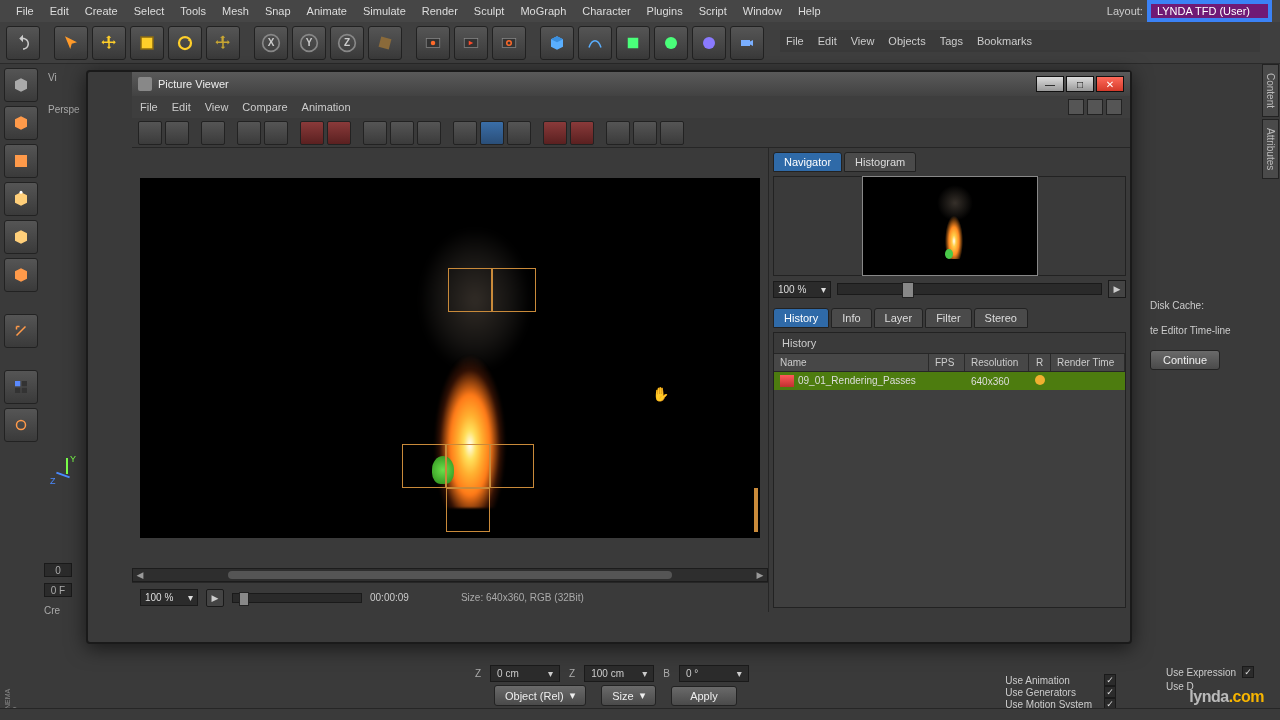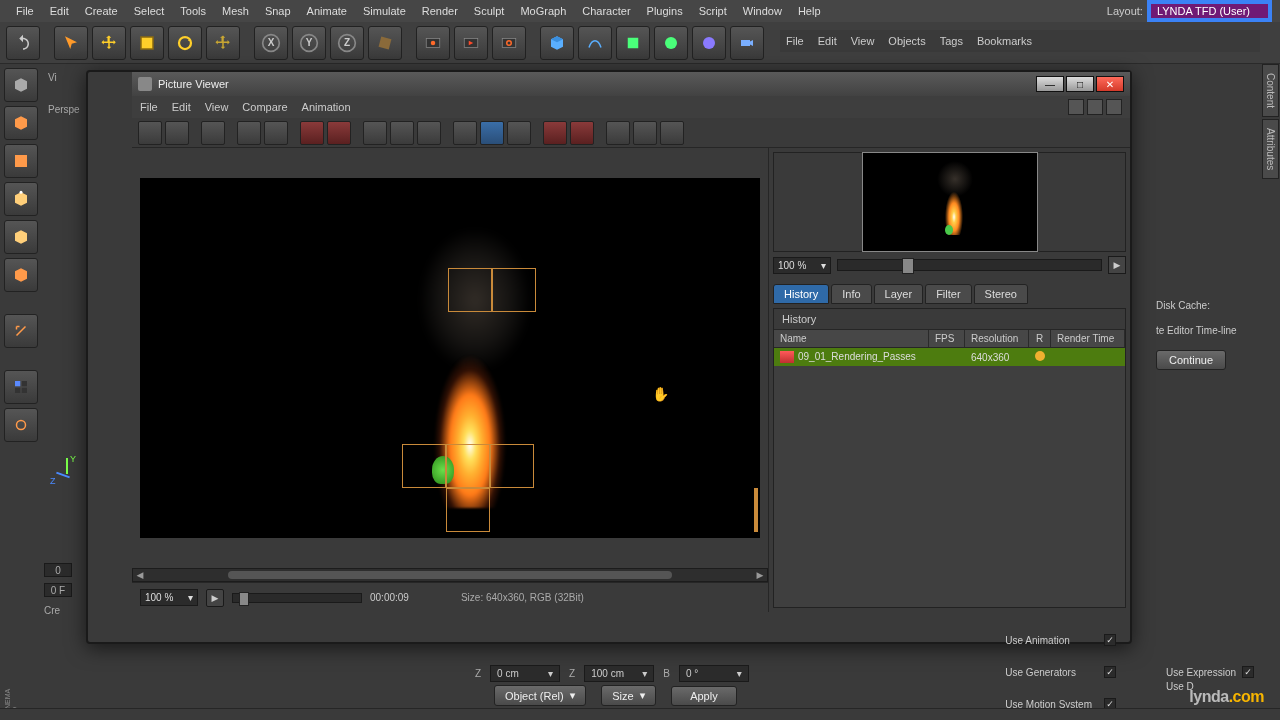--- a/index.html
+++ b/index.html
@@ -118,27 +118,27 @@
 .status-dot { width: 10px; height: 10px; background: #f0b030; border-radius: 50%; display: inline-block; }
 
 
 .bottom-coords { position: absolute; left: 472px; bottom: 38px; display: flex; gap: 6px; color: #ccc; font-size: 10px; align-items: center; }
 .coord-box { background: #2b2b2b; border: 1px solid #1a1a1a; padding: 2px 6px; width: 70px; display: flex; justify-content: space-between; }
 .coord-label { color: #aaa; padding: 0 3px; }
 .apply-btn { background: linear-gradient(#6a6a6a,#4a4a4a); border: 1px solid #222; color: #eee; padding: 3px 18px; border-radius: 3px; font-size: 11px; }
 .dd-btn { background: linear-gradient(#6a6a6a,#4a4a4a); border: 1px solid #222; color: #eee; padding: 3px 10px; border-radius: 3px; font-size: 11px; display: flex; align-items: center; gap: 6px; }
 .bottom-row2 { position: absolute; left: 494px; bottom: 14px; display: flex; gap: 15px; align-items: center; }
 
-.right-checks { position: absolute; right: 164px; bottom: 10px; display: flex; flex-direction: column; gap: 20px; color: #ccc; font-size: 10px; }
+.right-checks { position: absolute; right: 164px; bottom: 10px; display: flex; flex-direction: column; gap: 0; color: #ccc; font-size: 10px; }
 .right-checks2 { position: absolute; right: 26px; bottom: 28px; display: flex; flex-direction: column; gap: 3px; color: #ccc; font-size: 10px; text-align: center; }
 .chk-row { display: flex; align-items: center; gap: 6px; }
 .chk { width: 12px; height: 12px; background: #2b2b2b; border: 1px solid #1a1a1a; color: #ddd; font-size: 9px; display: flex; align-items: center; justify-content: center; }
 
 .attr-panel { position: absolute; right: 22px; top: 300px; width: 108px; color: #ccc; font-size: 10px; }
-.attr-panel .row { display: flex; align-items: center; gap: 6px; margin-bottom: 14px; margin-left: 6px; }
+.attr-panel .row { display: flex; align-items: center; gap: 6px; margin-bottom: 14px; }
 .continue-btn { background: linear-gradient(#6a6a6a,#4a4a4a); border: 1px solid #222; color: #eee; padding: 3px 12px; border-radius: 3px; font-size: 11px; }
 
 .axis-gizmo { position: absolute; left: 52px; top: 458px; width: 30px; height: 30px; }
 .axis-gizmo .y { position: absolute; left: 14px; top: 0; width: 2px; height: 16px; background: #7aff4a; }
 .axis-gizmo .z { position: absolute; left: 4px; top: 16px; width: 14px; height: 2px; background: #4a8aff; transform: rotate(20deg); }
 .axis-gizmo .yl { position: absolute; left: 18px; top: -4px; color: #7aff4a; font-size: 9px; }
 .axis-gizmo .zl { position: absolute; left: -2px; top: 18px; color: #4a8aff; font-size: 9px; }
 
 .timeline-below { position: absolute; left: 44px; bottom: 100px; width: 1100px; height: 60px; }
 .tl-row { display: flex; align-items: center; gap: 6px; color: #aaa; font-size: 10px; height: 20px; }
@@ -480,20 +480,24 @@
         <div class="play-btn">▶</div>
         <div class="time-slider">
             <div class="knob"></div>
           </div>
         <span class="time-text">00:00:09</span>
         <span class="size-text">Size: 640x360, RGB (32Bit)</span>
       </div>
     </div>
 
     <div class="pv-right">
+      <div class="nav-tabs">
+        <div class="tab active">Navigator</div>
+        <div class="tab">Histogram</div>
+      </div>
       <div class="nav-preview">
         <div class="nav-thumb">
           <div class="mini-smoke"></div>
             <div class="mini-fire"></div>
             <div class="mini-green"></div>
         </div>
       </div>
       <div class="nav-slider">
         <div class="zoom-box">
             <span>100 %</span>

